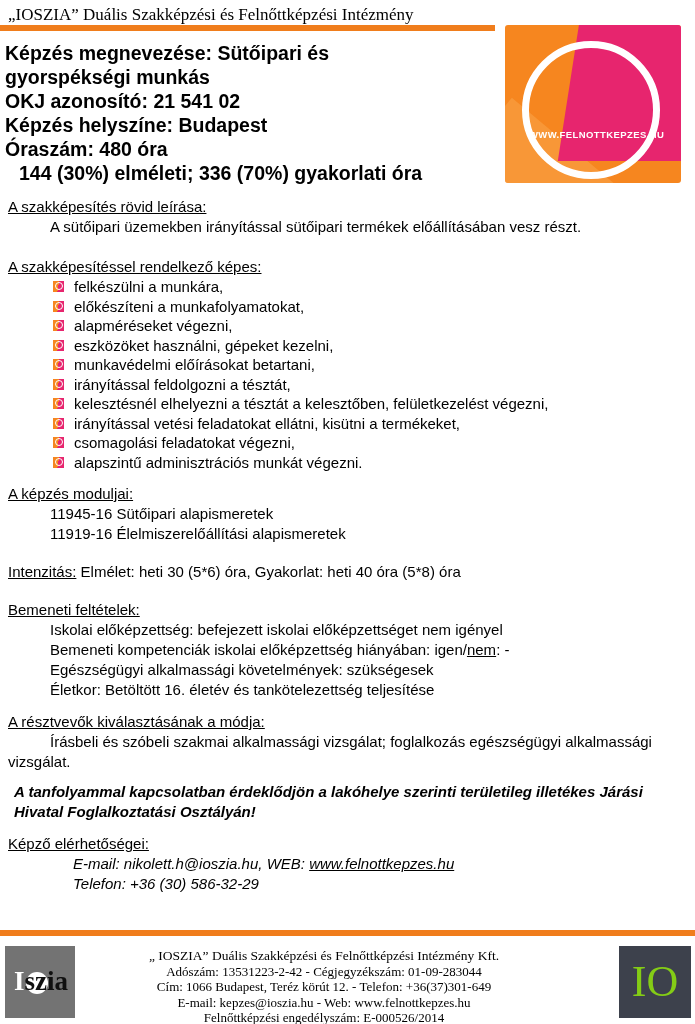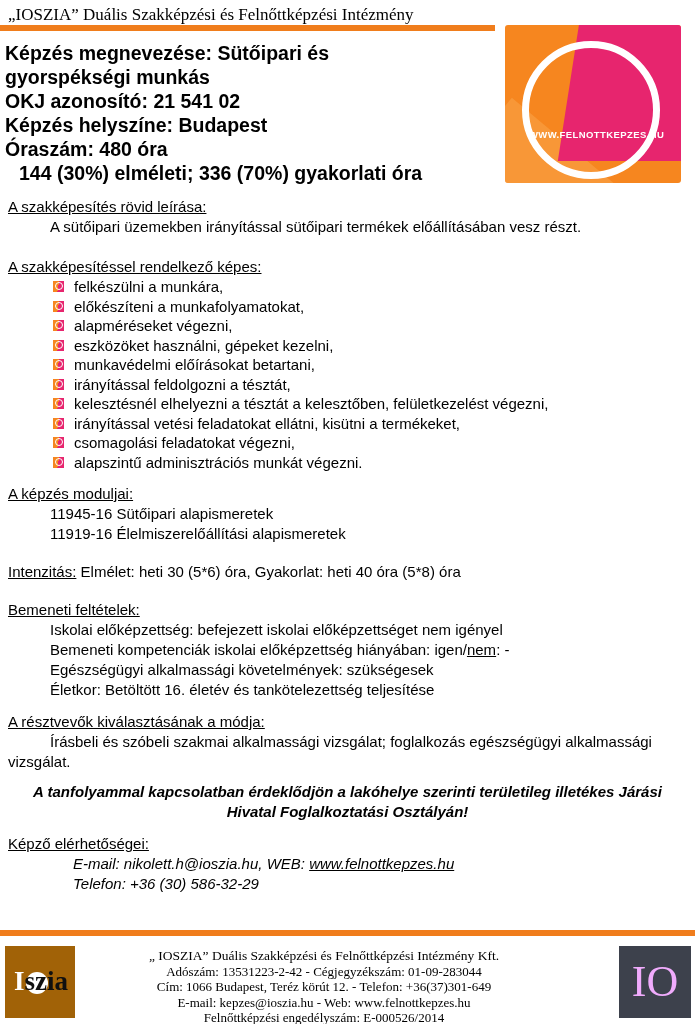--- a/index.html
+++ b/index.html
@@ -43,40 +43,40 @@
   .mt-l{margin-top:20px !important;}
   .ind{margin-left:42px !important;}
   .u{text-decoration:underline;}
   .bullets{list-style:none;margin:0;padding:0 0 0 45px;}
   .bullets li{display:flex;align-items:flex-start;line-height:19.5px;}
   .b-icon{display:inline-block;flex:none;width:11px;height:11px;margin:4px 10px 0 0;
         background:linear-gradient(100deg,#F6861F 48%,#E7256E 48%);position:relative;}
   .b-ring{position:absolute;left:2px;top:1px;width:6px;height:6px;border:1px solid #fff;
         border-radius:50%;}
   .hang{text-indent:42px;}
-  .notice{margin-top:10px !important;font-weight:bold;font-style:italic;text-align:center;
+  .notice{margin-top:10px !important;font-weight:bold;font-style:italic;text-align:left;
         line-height:20px;padding:0 6px;}
   .contact-ind{margin-left:65px !important;font-style:italic;}
   .link{text-decoration:underline;color:#000;cursor:pointer;}
 
   
   .footer{position:absolute;left:0;right:0;bottom:0;height:94px;}
   .footer-rule{width:100%;height:6px;background:#F07D1C;}
   .footer-row{display:flex;align-items:flex-start;padding:10px 4px 0 5px;}
-  .f-logo-left{position:relative;width:70px;height:72px;background:#a16207;flex:none;overflow:hidden;}
+  .f-logo-left{position:relative;width:70px;height:72px;background:#737373;flex:none;overflow:hidden;}
   .f-circle{position:absolute;left:21px;top:26px;width:22px;height:22px;background:#fff;border-radius:50%;}
   .f-text{position:absolute;left:9px;top:22px;font-family:"Liberation Serif",serif;
         font-weight:bold;font-size:27px;line-height:1;white-space:nowrap;}
   .f-i{color:#fff;}
   .f-szia{color:#101010;}
   .f-center{flex:1;text-align:center;font-family:"Liberation Serif",serif;font-size:13px;
         line-height:15.5px;padding-top:2px;}
   .f-company{font-size:13.5px;}
   .f-logo-right{width:72px;height:72px;background:#3D414C;flex:none;display:flex;
-        align-items:center;justify-content:center;color:#f0abfc;
+        align-items:center;justify-content:center;color:#84cc16;
         font-family:"Liberation Serif",serif;font-size:44px;line-height:1;margin-left:46px;}
 </style>
 </head>
 <body>
 
 <div class="page">
 
   <div class="header">
     <span>„IOSZIA” Duális Szakképzési és Felnőttképzési Intézmény</span>
   </div>

